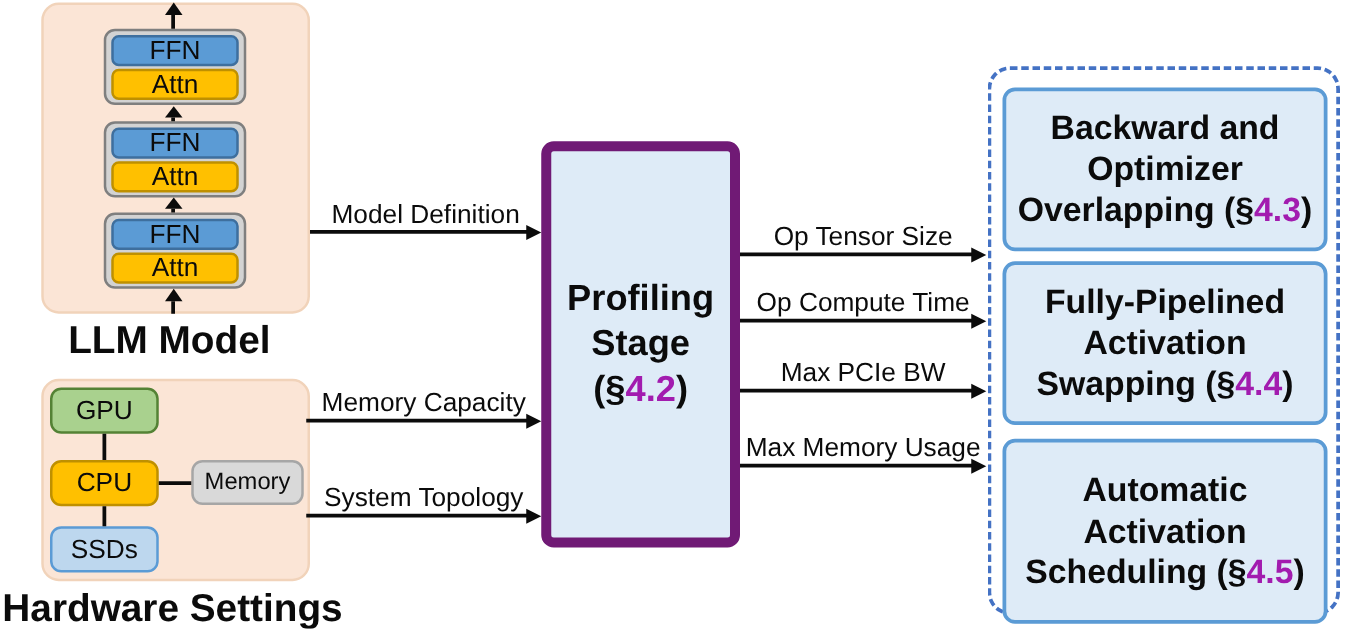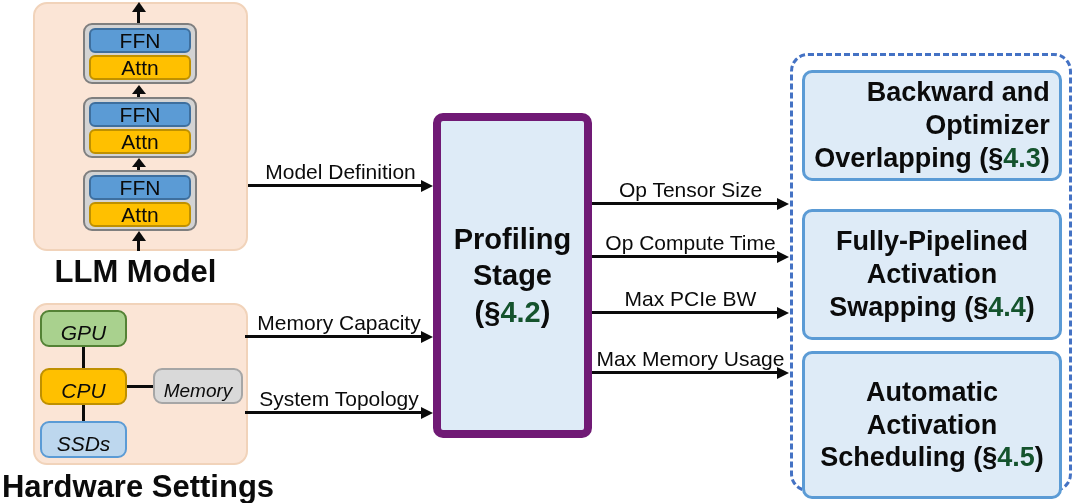--- a/index.html
+++ b/index.html
@@ -11,22 +11,22 @@
 
   
   .tblock{position:absolute;left:83px;width:114px;height:61px;background:#d3d3d3;border:2px solid #7f7f7f;
           border-radius:9px;box-sizing:border-box;padding:3px 4px;display:flex;flex-direction:column;gap:2px;}
   .bar{flex:1;border-radius:6px;display:flex;align-items:center;justify-content:center;
        font-size:21px;line-height:1;box-sizing:border-box;}
   .bar-ffn{background:#5B9BD5;border:2px solid #3e6f9e;}
   .bar-attn{background:#FFC000;border:2px solid #BF9000;}
 
   
-  .hw{position:absolute;border-radius:9px;display:flex;align-items:flex-end;justify-content:center;
-      font-size:21px;box-sizing:border-box;font-style:italic;}
+  .hw{position:absolute;border-radius:9px;display:flex;align-items:center;justify-content:center;
+      font-size:21px;box-sizing:border-box;}
   .hw-gpu{background:#A9D18E;border:2px solid #548235;}
   .hw-cpu{background:#FFC000;border:2px solid #BF9000;}
   .hw-ssd{background:#BDD7EE;border:2px solid #5B9BD5;}
   .hw-mem{background:#D9D9D9;border:2px solid #a6a6a6;font-size:19px;}
 
   .conn{position:absolute;background:#0b0b0b;}
 
   .big-label{position:absolute;font-size:31px;font-weight:bold;text-align:center;letter-spacing:0;}
 
   
@@ -34,21 +34,21 @@
               border:8px solid #701a75;border-radius:10px;box-sizing:border-box;
               display:flex;align-items:center;justify-content:center;text-align:center;
               font-size:29px;font-weight:bold;line-height:1.25;}
 
   
   .dashed{position:absolute;left:790px;top:53px;width:282px;height:439px;border:3px dashed #4472C4;
           border-radius:18px;box-sizing:border-box;}
   .tech{position:absolute;left:802px;width:260px;background:#DEEBF7;border:3px solid #5B9BD5;border-radius:10px;
         box-sizing:border-box;display:flex;align-items:center;justify-content:center;text-align:center;
         font-size:27px;font-weight:bold;line-height:1.22;}
-  .secnum{color:#14532d;}
+  .secnum{color:#a21caf;}
 
   
   .harrow{position:absolute;height:31px;}
   .harrow .alabel{position:absolute;left:0;right:0;bottom:5px;text-align:center;font-size:21px;
                   line-height:1;white-space:nowrap;}
   .harrow .shaft{position:absolute;left:0;right:9px;bottom:0;height:3px;background:#0b0b0b;}
   .harrow .hhead{position:absolute;right:0;bottom:-5px;width:0;height:0;
                  border-left:12px solid #0b0b0b;border-top:6px solid transparent;border-bottom:6px solid transparent;}
 
   
@@ -169,21 +169,21 @@
       <div class="hhead"></div>
   </div>
   <div class="harrow" style="left:592px;top:343px;width:197px;">
     <div class="alabel">Max Memory Usage</div>
     <div class="shaft"></div>
       <div class="hhead"></div>
   </div>
 
   <div class="dashed"></div>
 
-  <div class="tech" style="top:70px;height:111px;text-align:right;">
+  <div class="tech" style="top:70px;height:131px;">
     <div>
       <span>Backward and</span><br>
       <span>Optimizer</span><br>
       <span>Overlapping (§</span><span class="secnum">4.3</span><span>)</span>
     </div>
   </div>
   <div class="tech" style="top:209px;height:131px;">
     <div>
       <span>Fully-Pipelined</span><br>
       <span>Activation</span><br>

